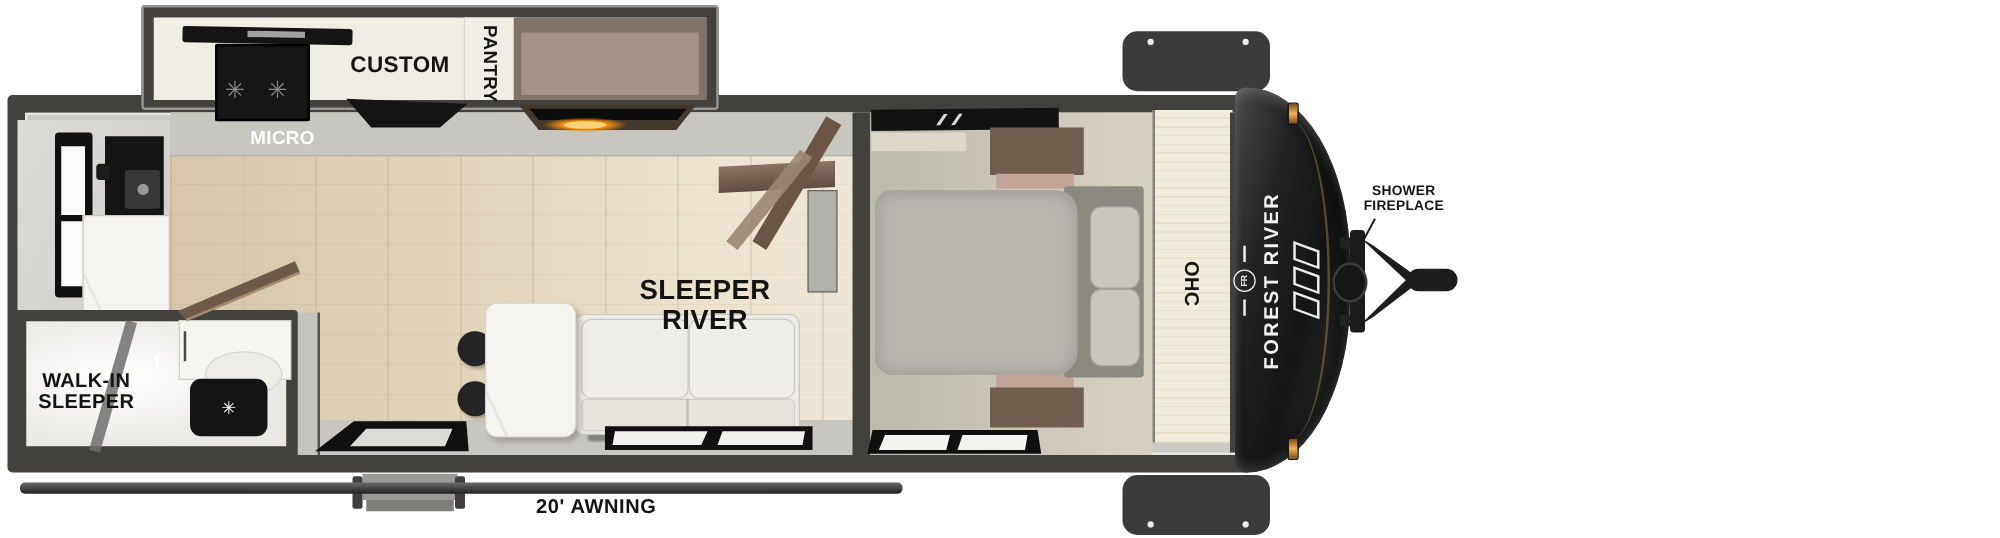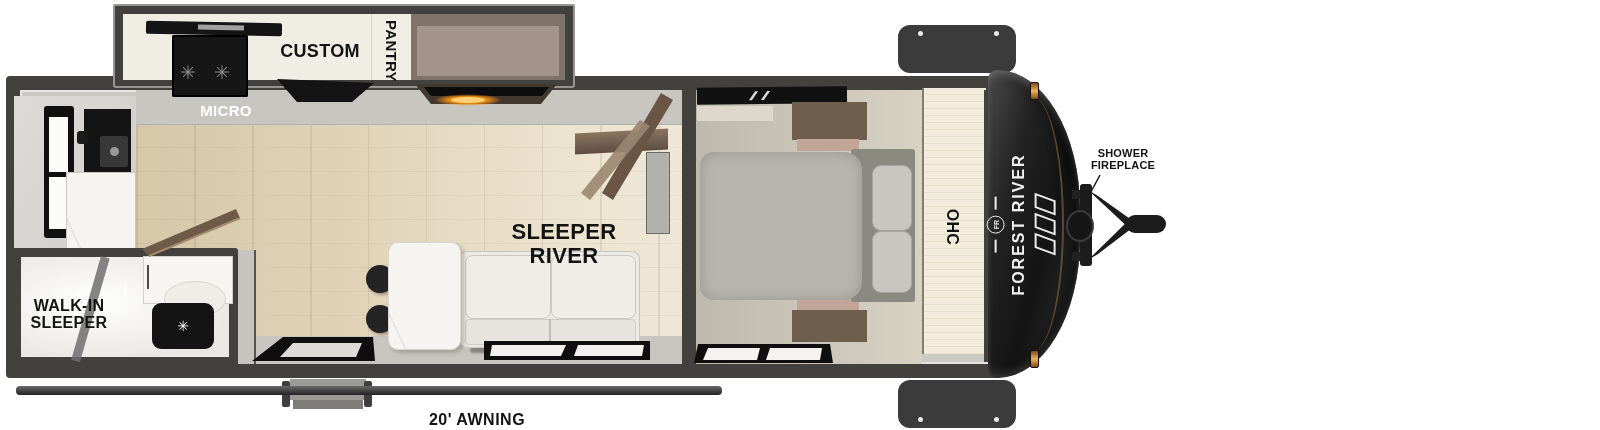--- a/index.html
+++ b/index.html
@@ -206,19 +206,19 @@
   <div class="label vtext" style="left:391px;top:51px;font-size:15px;">PANTRY</div>
   <div class="label" style="left:564px;top:244px;font-size:22px;">
     <div>SLEEPER</div>
     <div>RIVER</div>
   </div>
   <div class="label" style="left:69px;top:314px;font-size:16px;">
     <div>WALK-IN</div>
     <div>SLEEPER</div>
   </div>
   <div class="label vtext" style="left:952px;top:227px;font-size:16px;">OHC</div>
-  <div class="label" style="left:477px;top:420px;font-size:16px;letter-spacing:.5px;">20' AWNING</div>
+  <div class="label" style="left:477px;top:406px;font-size:16px;letter-spacing:.5px;">20' AWNING</div>
   <div class="label" style="left:1123px;top:160px;font-size:11px;letter-spacing:.2px;">
     <div>SHOWER</div>
     <div>FIREPLACE</div>
   </div>
 
 </div>
 
 </body></html>

